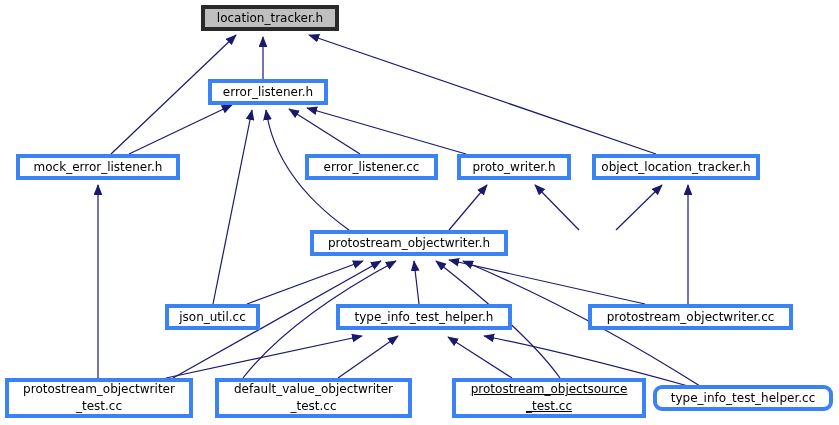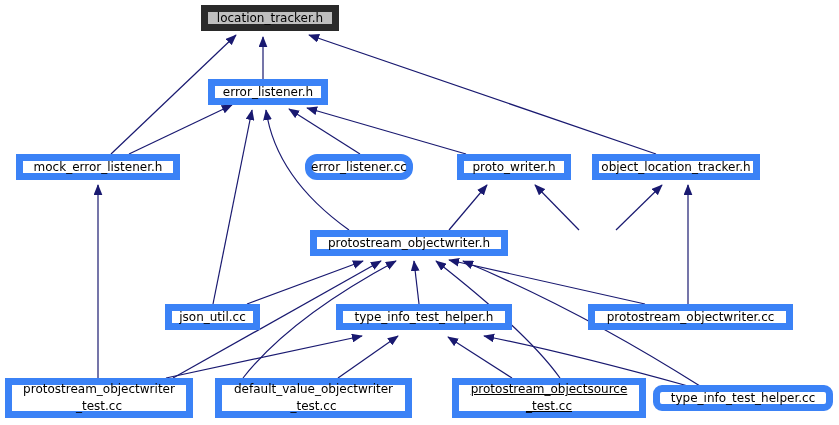--- a/index.html
+++ b/index.html
@@ -1,19 +1,19 @@
 <!DOCTYPE html>
 <html><head>
 <meta charset="utf-8">
 <style>
   html,body{margin:0;padding:0;background:#fff;}
   #graph{position:relative;width:839px;height:425px;background:#ffffff;overflow:hidden;
          font-family:"DejaVu Sans","Liberation Sans",sans-serif;}
   #edge-layer{position:absolute;left:0;top:0;width:839px;height:425px;}
-  .node{position:absolute;box-sizing:border-box;border:7px solid #3b82f6;background:#ffffff;
+  .node{position:absolute;box-sizing:border-box;border:4px solid #3b82f6;background:#ffffff;
         color:#000;font-size:12px;line-height:1.4;display:flex;align-items:center;
         justify-content:center;text-align:center;white-space:pre-line;cursor:pointer;}
   .node.root{background:#bfbfbf;border-color:#2a2a2a;}
   .edge{stroke:#191970;stroke-width:1.2;fill:none;}
 </style>
 </head>
 <body>
 
 <div id="graph">
 
@@ -48,21 +48,21 @@
     <path class="edge" marker-end="url(#arrow)" d="M512,378 L448,337"></path>
     <path class="edge" marker-end="url(#arrow)" d="M688,386 Q565,352 484,336"></path>
   </svg>
 
   <div class="node root" style="left:201px;top:5px;width:138px;height:26px;">location_tracker.h</div>
 
   <div class="node" style="left:208px;top:79px;width:120px;height:26px;">error_listener.h</div>
 
   <div class="node" style="left:16px;top:154px;width:164px;height:26px;">mock_error_listener.h</div>
 
-  <div class="node" style="left:305px;top:154px;width:108px;height:26px;border-radius:12px;">error_listener.cc</div>
+  <div class="node" style="left:305px;top:154px;width:133px;height:26px;">error_listener.cc</div>
 
   <div class="node" style="left:457px;top:154px;width:114px;height:26px;">proto_writer.h</div>
 
   <div class="node" style="left:592px;top:154px;width:168px;height:26px;">object_location_tracker.h</div>
 
   <div class="node" style="left:310px;top:230px;width:198px;height:26px;">protostream_objectwriter.h</div>
 
 
   <div class="node" style="left:165px;top:304px;width:95px;height:26px;">json_util.cc</div>
 

